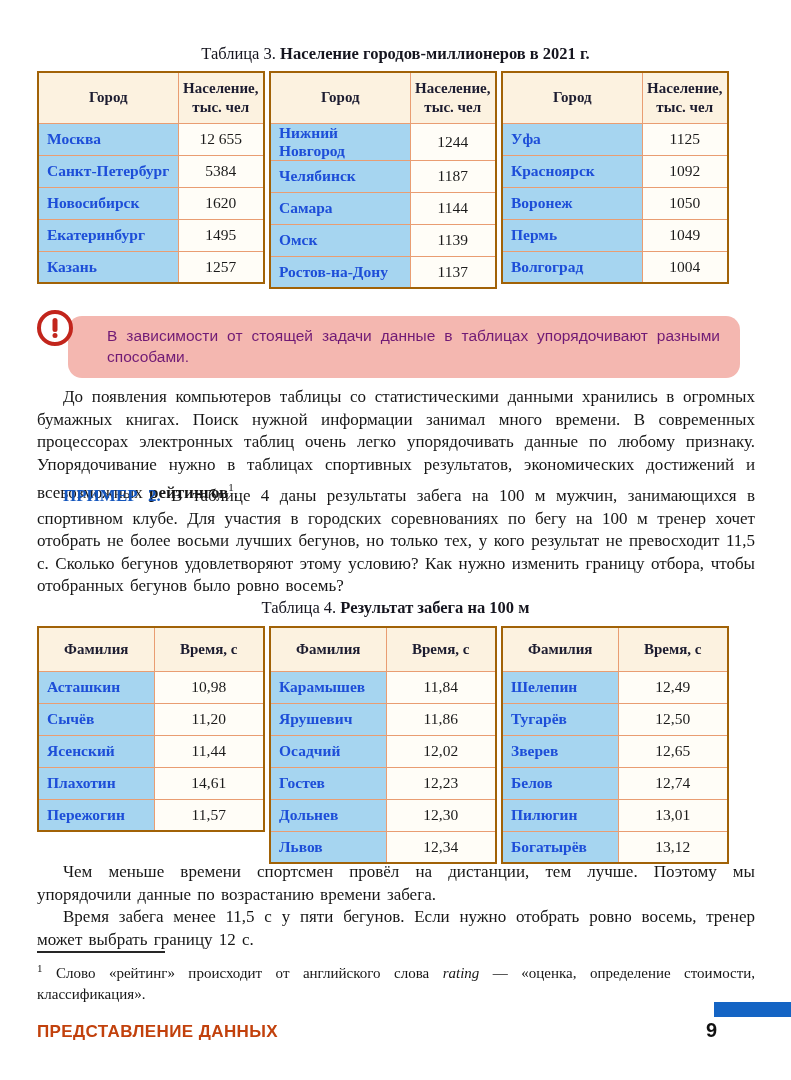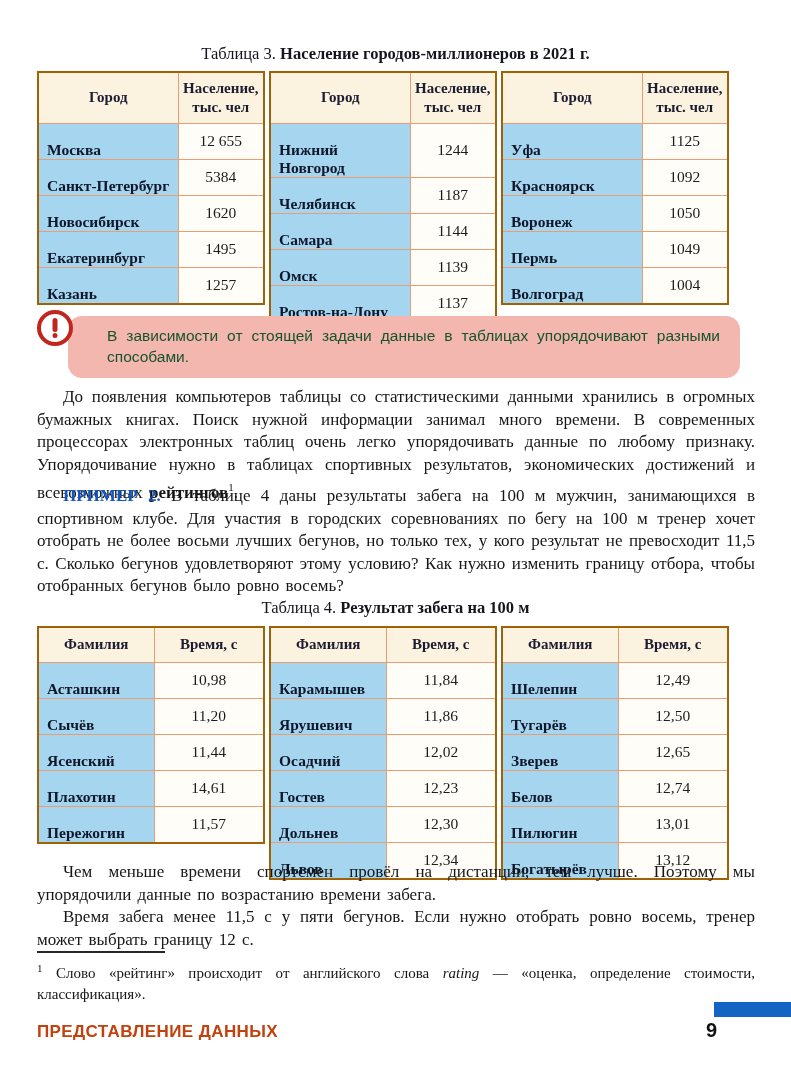--- a/index.html
+++ b/index.html
@@ -19,35 +19,35 @@
   .subtable table {
     border-collapse:collapse; table-layout:fixed; width:226px;
     border:2px solid #a16207;
   }
   .subtable th, .subtable td { border:1px solid #e99d72; overflow:hidden; }
   .subtable th {
     background:#fcf2e0; font-weight:bold; color:#1c1c30;
     font-size:15px; text-align:center; padding:2px 3px; line-height:1.25;
   }
   .t3 th { height:51px; }
-  .t4 th { height:35px; }
+  .t4 th { height:44px; }
   .cell-name {
-    background:#a6d5f0; font-weight:bold; color:#0f172a;
-    font-size:15.5px; text-align:left; padding:17px 4px 0 8px; height:32px;
+    background:#a6d5f0; font-weight:bold; color:#1d4ed8;
+    font-size:15.5px; text-align:left; padding:0 4px 0 8px; height:32px;
   }
   .cell-val {
     background:#fffdf7; color:#1b1b1b; font-size:15.5px;
     text-align:center; height:32px;
   }
   
   .notice-box {
     position:absolute; left:68px; top:316px; width:672px; height:62px;
     background:#f4b7b0; border-radius:14px;
     font-family:"Liberation Sans", sans-serif; font-size:15.5px;
-    color:#14532d; text-align:justify; padding:9px 20px 0 39px; line-height:21px;
+    color:#701a75; text-align:justify; padding:9px 20px 0 39px; line-height:21px;
   }
   .notice-icon {
     position:absolute; left:37px; top:310px; width:36px; height:36px;
     background:#ffffff; border:4px solid #c2251c; border-radius:50%;
   }
   .excl-bar {
     position:absolute; left:50%; top:4px; transform:translateX(-50%);
     width:5px; height:14px; background:#c2251c; border-radius:2.5px;
   }
   .excl-dot {

